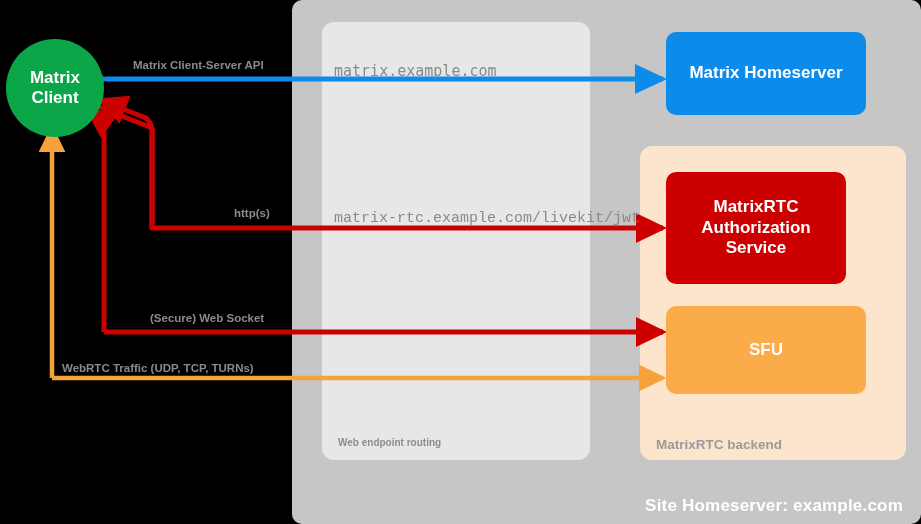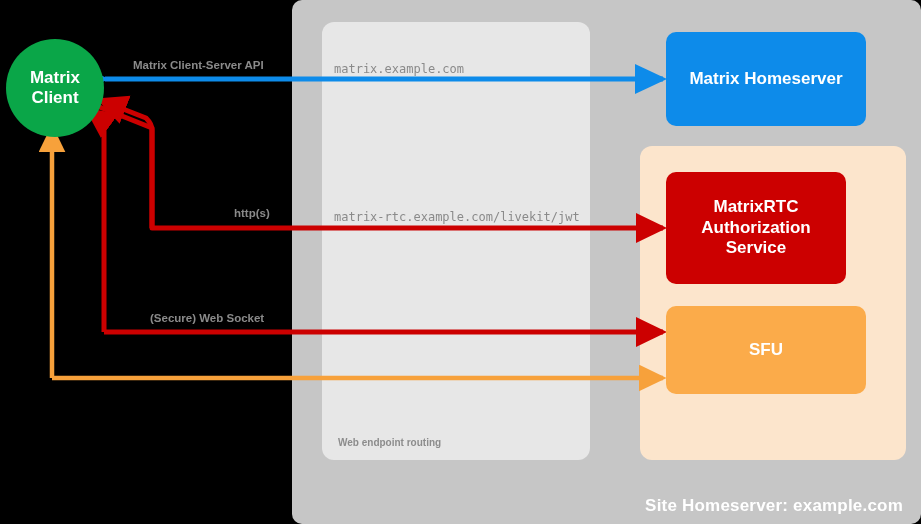--- a/index.html
+++ b/index.html
@@ -38,64 +38,65 @@
   #matrix-client{
     left:6px;top:39px;width:98px;height:98px;border-radius:50%;
     background:#0aa648;display:flex;align-items:center;justify-content:center;
     text-align:center;color:#fff;font-weight:bold;font-size:17px;line-height:1.15;
   }
   .node-box{
     border-radius:10px;display:flex;align-items:center;justify-content:center;
     text-align:center;color:#fff;font-weight:bold;line-height:1.2;
   }
   #matrix-homeserver{
-    left:666px;top:32px;width:200px;height:94px;
+    left:666px;top:32px;width:200px;height:83px;
     background:#0d8bea;font-size:17px;
   }
   #matrixrtc-auth{
     left:666px;top:172px;width:180px;height:112px;
     background:#cc0000;font-size:17px;
   }
   #sfu{
     left:666px;top:306px;width:200px;height:88px;
     background:#fbab4a;font-size:17px;
   }
 
   
   #arrows{left:0;top:0;width:921px;height:524px;pointer-events:none;}
 
   
   .edge-label{
     color:#8a8a8a;font-size:11.5px;font-weight:bold;white-space:nowrap;
   }
   .mono-label{
-    color:#8a8a8a;font-size:12px;white-space:nowrap;
+    color:#8a8a8a;font-size:15px;white-space:nowrap;
     font-family:"DejaVu Sans Mono","Liberation Mono",monospace;
   }
   #label-csapi{left:133px;top:59px;}
   #label-https{left:234px;top:207px;}
   #label-ws{left:150px;top:312px;}
   #label-webrtc{left:62px;top:362px;}
   #url-matrix{left:334px;top:62px;}
-  #url-jwt{left:334px;top:210px;}
+  #url-jwt{left:334px;top:210px;font-family:Liberation Mono, monospace;}
   #url-sfu{left:334px;top:315px;}
 </style>
 </head>
 <body>
 
 <div id="stage" class="abs">
 
   <div id="site-deployment" class="abs">
     <div id="site-deployment-label" class="abs">Site Homeserver: example.com</div>
   </div>
 
   <div id="web-endpoint-panel" class="abs"></div>
   <div id="web-endpoint-label" class="abs">Web endpoint routing</div>
 
   <div id="matrixrtc-panel" class="abs"></div>
+  <div id="matrixrtc-label" class="abs">MatrixRTC backend</div>
 
   <svg id="arrows" class="abs" viewBox="0 0 921 524">
     <defs>
       <marker id="ah-blue" markerWidth="7" markerHeight="7" refX="5.6" refY="3" orient="auto">
         <path d="M0,0 L6.4,3 L0,6 Z" fill="#0d8bea"></path>
       </marker>
       <marker id="ah-blue-s" markerWidth="7" markerHeight="7" refX="5.6" refY="3" orient="auto">
         <path d="M0,0 L6.4,3 L0,6 Z" fill="#0d8bea"></path>
       </marker>
       <marker id="ah-red" markerWidth="7" markerHeight="7" refX="5.4" refY="3" orient="auto">
@@ -151,17 +152,18 @@
     </div>
   </div>
 
   <div id="sfu" class="abs node-box">
     <span>SFU</span>
   </div>
 
   <div id="label-csapi" class="abs edge-label">Matrix Client-Server API</div>
   <div id="label-https" class="abs edge-label">http(s)</div>
   <div id="label-ws" class="abs edge-label">(Secure) Web Socket</div>
+  <div id="label-webrtc" class="abs edge-label">WebRTC Traffic (UDP, TCP, TURNs)</div>
 
   <div id="url-matrix" class="abs mono-label">matrix.example.com</div>
   <div id="url-jwt" class="abs mono-label">matrix-rtc.example.com/livekit/jwt</div>
 
 </div>
 
 </body></html>

